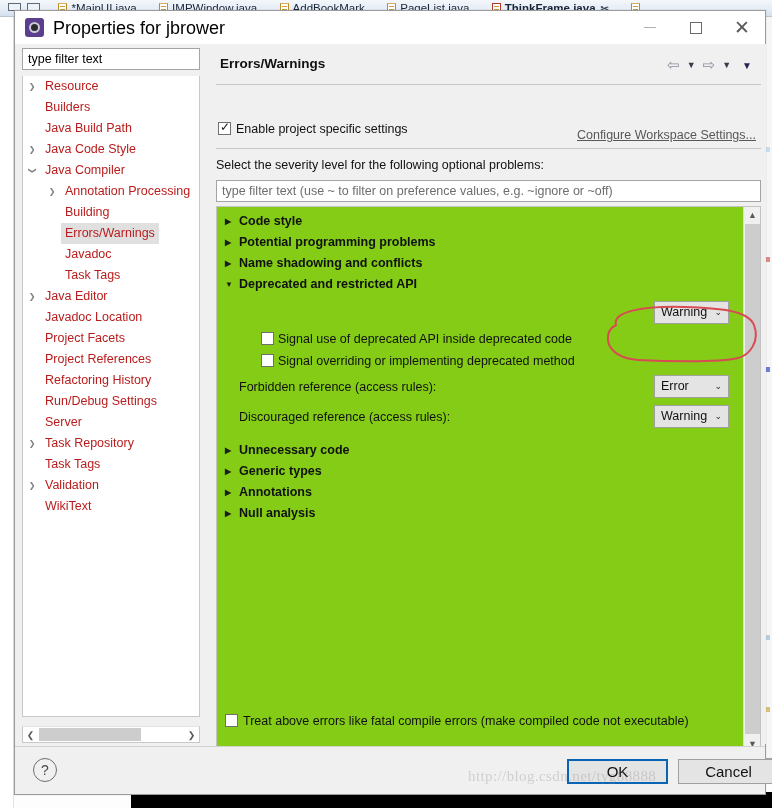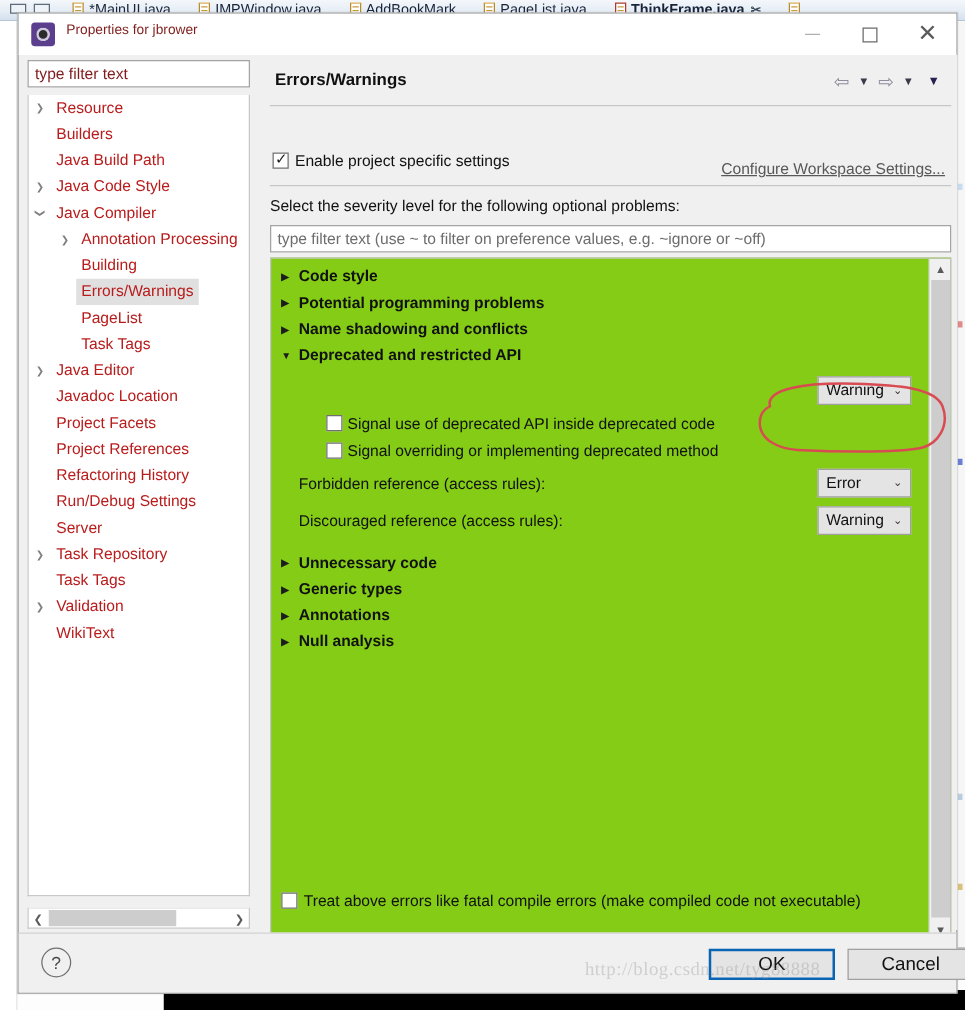--- a/index.html
+++ b/index.html
@@ -88,21 +88,21 @@
     background: #5b3f8e; border-radius: 3px;
     display:flex; align-items:center; justify-content:center;
   }
   .title-icon::after {
     content:""; width: 11px; height: 11px; border-radius: 50%;
     background: #2b2b2b;
     box-shadow: inset 0 0 0 2px #cfc7e0;
   }
   .title-text {
     position:absolute; left: 38px; top: 7px;
-    font-size: 11px; color: #7f1d1d;
+    font-size: 18px; color: #000000;
   }
   .winctl {
     position:absolute; top: 0; height: 33px; width: 46px;
     display:flex; align-items:center; justify-content:center;
     color:#8a8a8a; font-size: 15px;
   }
   .winctl.min { right: 92px; }
   .winctl.max { right: 46px; }
   .winctl.close { right: 0; }
   .winctl .minbar { width: 12px; height: 1px; background:#b0b0b0; }
@@ -111,21 +111,21 @@
 
   .dlg-body { position: relative; height: 700px; }
 
   
   .leftpane {
     position:absolute; left: 7px; top: 4px; width: 178px; height: 694px;
   }
   .filterbox {
     width: 178px; height: 22px; background:#fff;
     border: 1px solid #a4a4a4;
-    font-size: 12.5px; color:#7f1d1d;
+    font-size: 12.5px; color:#000000;
     padding: 2px 5px; line-height: 17px;
   }
   .tree {
     position:absolute; left:0; top: 28px; width: 178px; height: 641px;
     background: #fff; border: 1px solid #c8c8c8; border-top:none;
     overflow: hidden;
   }
   .tnode {
     position: relative; height: 21px; line-height: 21px;
     font-size: 12.5px; color: #b91c1c; white-space: nowrap;
@@ -340,21 +340,21 @@
         <div class="filterbox">type filter text</div>
         <div class="tree" id="tree">
             <div class="tnode"><span class="arrow right" style="left: 2px;"></span><span class="lbl" style="margin-left: 18px;">Resource</span></div>
             <div class="tnode"><span class="lbl" style="margin-left: 18px;">Builders</span></div>
             <div class="tnode"><span class="lbl" style="margin-left: 18px;">Java Build Path</span></div>
             <div class="tnode"><span class="arrow right" style="left: 2px;"></span><span class="lbl" style="margin-left: 18px;">Java Code Style</span></div>
             <div class="tnode"><span class="arrow down" style="left: 2px;"></span><span class="lbl" style="margin-left: 18px;">Java Compiler</span></div>
             <div class="tnode"><span class="arrow right" style="left: 22px;"></span><span class="lbl" style="margin-left: 38px;">Annotation Processing</span></div>
             <div class="tnode"><span class="lbl" style="margin-left: 38px;">Building</span></div>
             <div class="tnode sel"><span class="lbl" style="margin-left: 38px;">Errors/Warnings</span></div>
-            <div class="tnode"><span class="lbl" style="margin-left: 38px;">PageList</span></div>
+            <div class="tnode"><span class="lbl" style="margin-left: 38px;">Javadoc</span></div>
             <div class="tnode"><span class="lbl" style="margin-left: 38px;">Task Tags</span></div>
             <div class="tnode"><span class="arrow right" style="left: 2px;"></span><span class="lbl" style="margin-left: 18px;">Java Editor</span></div>
             <div class="tnode"><span class="lbl" style="margin-left: 18px;">Javadoc Location</span></div>
             <div class="tnode"><span class="lbl" style="margin-left: 18px;">Project Facets</span></div>
             <div class="tnode"><span class="lbl" style="margin-left: 18px;">Project References</span></div>
             <div class="tnode"><span class="lbl" style="margin-left: 18px;">Refactoring History</span></div>
             <div class="tnode"><span class="lbl" style="margin-left: 18px;">Run/Debug Settings</span></div>
             <div class="tnode"><span class="lbl" style="margin-left: 18px;">Server</span></div>
             <div class="tnode"><span class="arrow right" style="left: 2px;"></span><span class="lbl" style="margin-left: 18px;">Task Repository</span></div>
             <div class="tnode"><span class="lbl" style="margin-left: 18px;">Task Tags</span></div>

